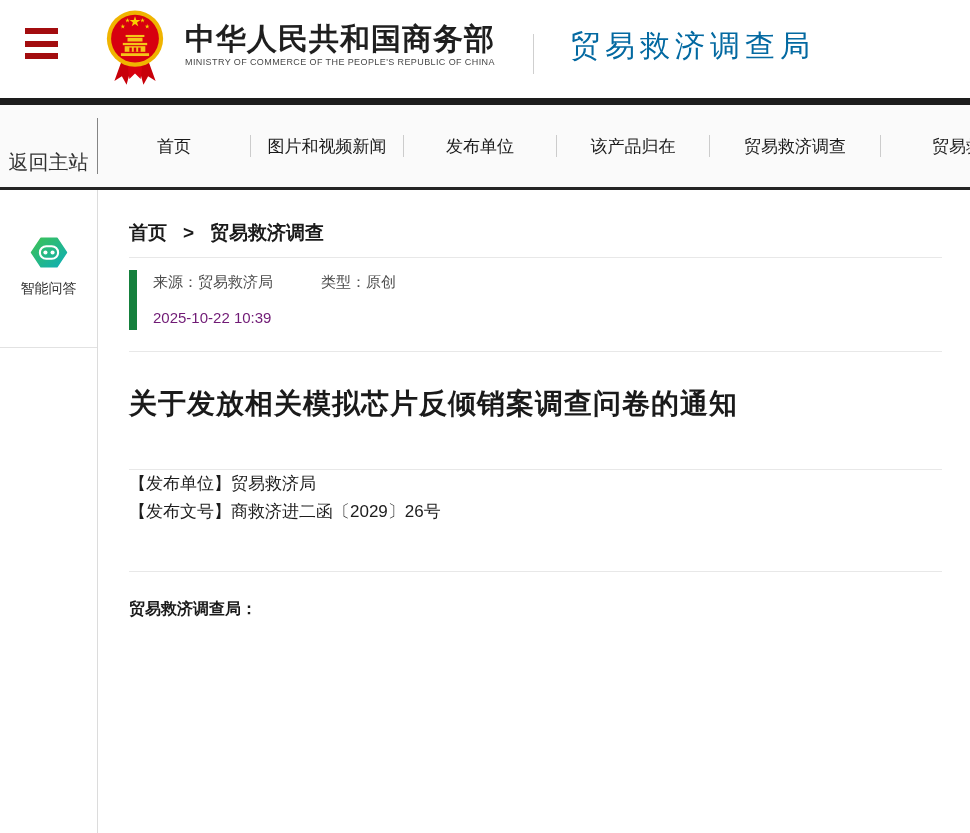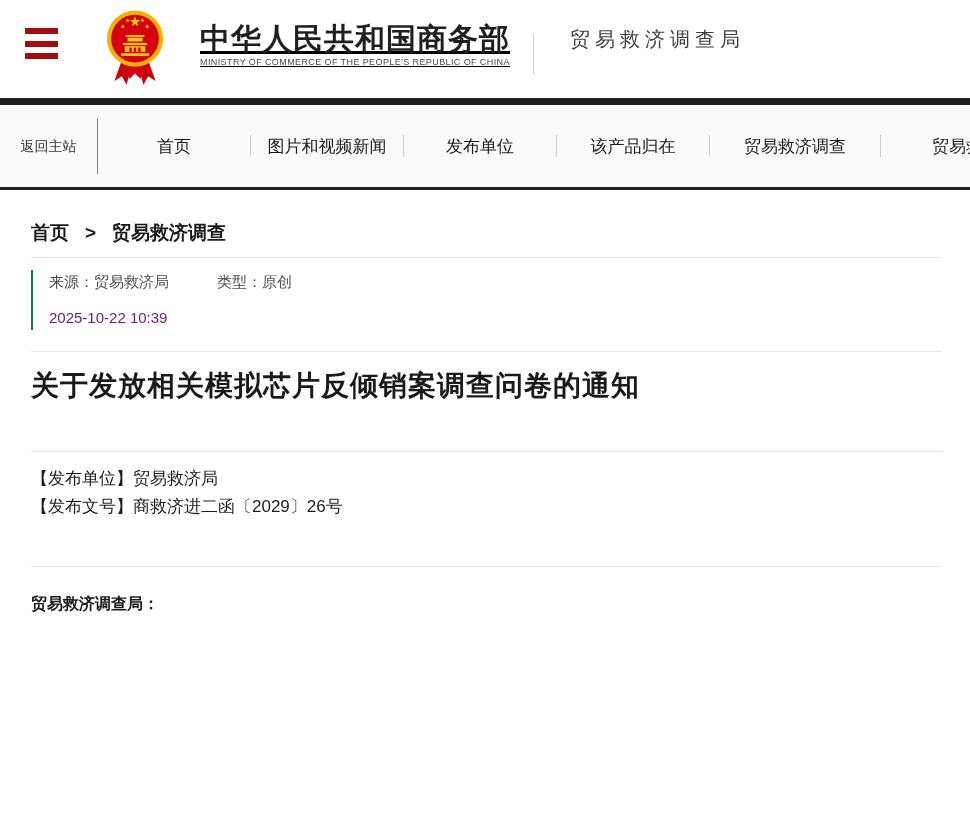--- a/index.html
+++ b/index.html
@@ -5,34 +5,34 @@
   * { margin:0; padding:0; box-sizing:border-box; }
   html,body { width:970px; height:833px; overflow:hidden; background:#fff;
     font-family:"Liberation Sans","DejaVu Sans",sans-serif; }
 
   
   .header { position:relative; width:970px; height:98px; background:#fff; }
   .hamburger { position:absolute; left:25px; top:28px; width:33px; height:31px;
     display:flex; flex-direction:column; justify-content:space-between; cursor:pointer; }
   .hamburger span { display:block; width:33px; height:6px; background:#a30d0f; }
   .emblem { position:absolute; left:105px; top:8px; width:60px; height:82px; }
-  .hdr-names { position:absolute; left:200px; top:21px;text-decoration:underline; }
+  .hdr-names { position:absolute; left:185px; top:21px; }
   .ministry-name { font-size:30px; font-weight:600; color:#1f1f1f; letter-spacing:1px; line-height:36px; }
   .ministry-en { font-size:9px; color:#474747; letter-spacing:0.4px; }
   .hdr-divider { position:absolute; left:533px; top:34px; width:1px; height:40px; background:#cfcfcf; }
-  .site-name { position:absolute; left:570px; top:26px; font-size:20px; font-weight:500;
-    color:#404040; letter-spacing:5px; }
+  .site-name { position:absolute; left:570px; top:26px; font-size:30px; font-weight:500;
+    color:#0369a1; letter-spacing:5px; }
 
   
   .black-bar { width:970px; height:7px; background:#1d1d1d; }
   .nav { position:relative; width:970px; height:85px; background:#fafafa;
     border-bottom:3px solid #242424; }
-  .back-home { position:absolute; left:0; top:1px; width:97px; height:82px;
+  .back-home { position:absolute; left:0; top:16px; width:97px; height:82px;
     display:flex; align-items:center; justify-content:center;
-    font-size:14px; color:#333; cursor:pointer; }
+    font-size:20px; color:#333; cursor:pointer; }
   .nav-dark-divider { position:absolute; left:97px; top:13px; width:1px; height:56px; background:#858585; }
   .nav-items { position:absolute; left:98px; top:0; width:1100px; height:82px;
     display:flex; align-items:stretch; }
   .nav-item { flex:0 0 152px; display:flex; align-items:center; justify-content:center;
     font-size:17px; color:#1a1a1a; cursor:pointer; }
   .nav-item.wide { flex:0 0 170px; }
   .nav-sep { align-self:center; width:1px; height:22px; background:#ccc; }
 
   
   .main { display:flex; width:970px; height:643px; }
@@ -41,29 +41,29 @@
     display:flex; flex-direction:column; align-items:center; cursor:pointer; }
   .qa-icon { margin-top:44px; width:38px; height:37px; }
   .qa-label { margin-top:9px; font-size:14px; color:#333; }
 
   .content { flex:1; padding:31px 28px 0 31px; }
   .breadcrumb { display:flex; align-items:center; gap:16px;
     font-size:19px; font-weight:bold; color:#1a1a1a; height:24px; }
   .breadcrumb .crumb { cursor:pointer; }
   .rule { border:none; border-top:1px solid #e8e8e8; height:0; }
   .rule1 { margin-top:12px; }
-  .meta-block { margin-top:12px; border-left:2px solid #15803d; padding:1px 0 1px 16px; }
+  .meta-block { margin-top:12px; border-left:8px solid #15803d; padding:1px 0 1px 16px; }
   .meta-row1 { font-size:15px; color:#4c4c4c; line-height:22px; }
   .meta-type { margin-left:48px; }
   .meta-row2 { font-size:15px; color:#701a75; line-height:22px; margin-top:14px; }
   .rule2 { margin-top:21px; }
-  .article-title { margin-top:12px; font-size:28px; font-weight:bold; color:#1a1a1a;
+  .article-title { margin-top:30px; font-size:28px; font-weight:bold; color:#1a1a1a;
     letter-spacing:1px; line-height:44px; }
   .rule3 { margin-top:43px; }
-  .doc-meta { margin-top:13px; font-size:17px; color:#1c1c1c; line-height:28px; }
+  .doc-meta { font-size:17px; color:#1c1c1c; line-height:28px; }
   .rule4 { margin-top:45px; }
   .salutation { margin-top:27px; font-size:16px; font-weight:bold; color:#1a1a1a; height:22px; }
   .body-para { margin-top:36px; font-size:17px; color:#3e3e3e; line-height:37px;
     text-align:justify; text-indent:34px; }
 </style>
 </head>
 <body>
 
 <div class="header">
   <div class="hamburger">
@@ -120,20 +120,37 @@
     <div class="nav-item">该产品归在</div>
     <div class="nav-sep"></div>
     <div class="nav-item wide">贸易救济调查</div>
     <div class="nav-sep"></div>
     <div class="nav-item wide">贸易救济</div>
   </div>
 </div>
 
 <div class="main">
 
+  <div class="sidebar">
+    <div class="qa-cell">
+      <svg class="qa-icon" viewBox="0 0 48 38">
+        <defs>
+          <linearGradient id="qag" x1="0" y1="0" x2="1" y2="1">
+            <stop offset="0" stop-color="#3ec253"></stop>
+            <stop offset="1" stop-color="#0caeb8"></stop>
+          </linearGradient>
+        </defs>
+        <path d="M14 1 L34 1 L46 19 L34 37 L14 37 L2 19 Z" fill="url(#qag)" stroke="url(#qag)" stroke-width="2" stroke-linejoin="round"></path>
+        <rect x="12.5" y="11" width="23" height="16" rx="8" fill="none" stroke="#fff" stroke-width="2.6"></rect>
+        <circle cx="19.5" cy="19" r="2.6" fill="#fff"></circle>
+        <circle cx="28.5" cy="19" r="2.6" fill="#fff"></circle>
+      </svg>
+      <div class="qa-label">智能问答</div>
+    </div>
+  </div>
 
   <div class="content">
 
     <div class="breadcrumb">
       <span class="crumb">首页</span>
       <span>&gt;</span>
       <span class="crumb">贸易救济调查</span>
     </div>
 
     <hr class="rule rule1">

